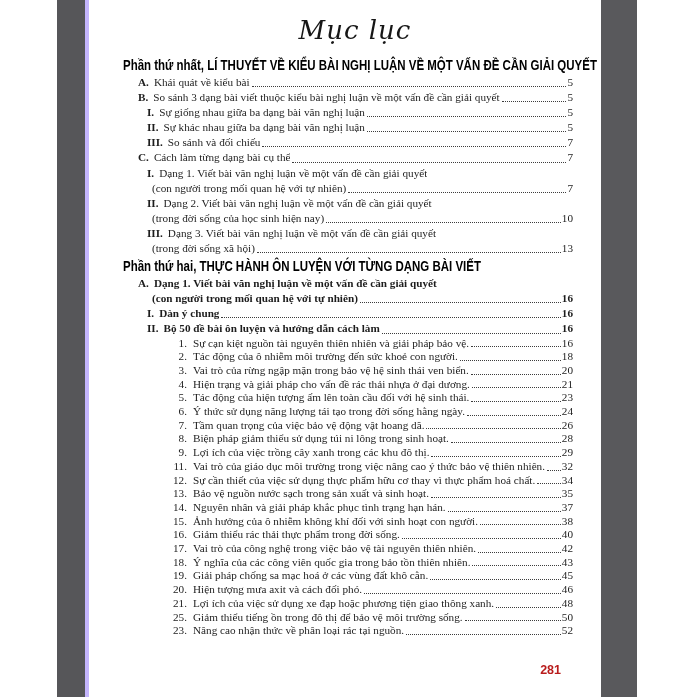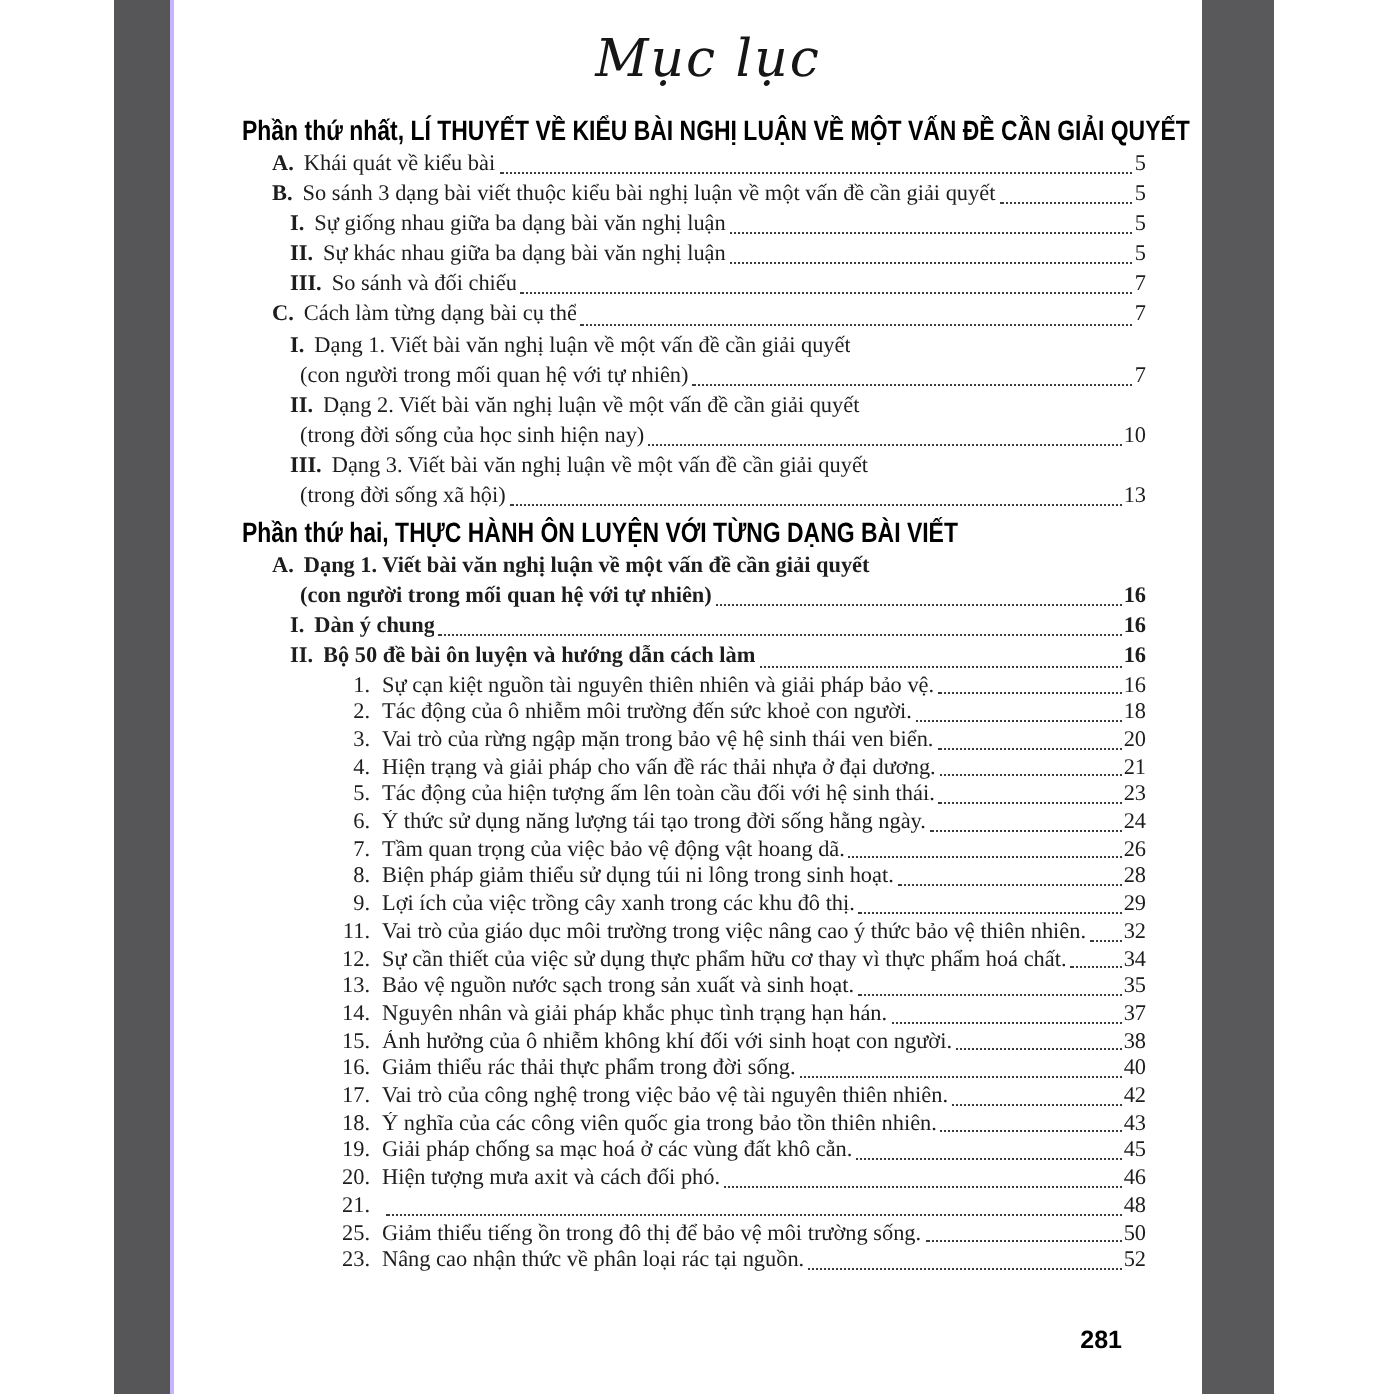--- a/index.html
+++ b/index.html
@@ -7,21 +7,21 @@
     width:697px;height:697px;position:relative;overflow:hidden;
     background:#ffffff;
     font-family:"Liberation Serif", serif;
   }
   .spine{position:absolute;top:0;height:697px;background:#565659;}
   .spine-left{left:57px;width:28px;}
   .spine-right{left:601px;width:36px;background:#59595c;}
   .page{
     position:absolute;left:85px;top:0;width:516px;height:697px;
     background:#ffffff;box-sizing:border-box;
-    border-left:2px solid #c4b5fd;
+    border-left:4px solid #c4b5fd;
     padding:8px 28px 0 34px;
   }
   .title{
     text-align:center;
     font-family:"DejaVu Serif", serif;
     font-style:italic;
     font-size:26px;
     color:#161616;
     letter-spacing:1px;
     margin:4px 0 8px 14px;
@@ -51,21 +51,21 @@
   }
   .pg{flex:none;}
   .lv1{padding-left:15px;}
   .lv2{padding-left:24px;}
   .lv3{padding-left:29px;}
   .num-row{padding-left:44px;line-height:13.7px;}
   .num{flex:none;width:20px;text-align:right;margin-right:6px;}
   .folio{
     position:absolute;right:40px;bottom:20px;
     font-family:"Liberation Sans", sans-serif;
-    font-weight:bold;font-size:12.5px;color:#000000;
+    font-weight:bold;font-size:12.5px;color:#b91c1c;
   }
 </style>
 </head>
 <body>
 
 <div class="spine spine-left"></div>
 <div class="spine spine-right"></div>
 
 <div class="page">
   <div class="title">Mục lục</div>
@@ -265,20 +265,21 @@
         <span class="pg">45</span>
       </div>
       <div class="row num-row">
         <span class="num">20.</span>
         <span class="txt">Hiện tượng mưa axit và cách đối phó.</span>
         <span class="leader"></span>
         <span class="pg">46</span>
       </div>
       <div class="row num-row">
         <span class="num">21.</span>
+        <span class="txt">Lợi ích của việc sử dụng xe đạp hoặc phương tiện giao thông xanh.</span>
         <span class="leader"></span>
         <span class="pg">48</span>
       </div>
       <div class="row num-row">
         <span class="num">25.</span>
         <span class="txt">Giảm thiểu tiếng ồn trong đô thị để bảo vệ môi trường sống.</span>
         <span class="leader"></span>
         <span class="pg">50</span>
       </div>
       <div class="row num-row">

